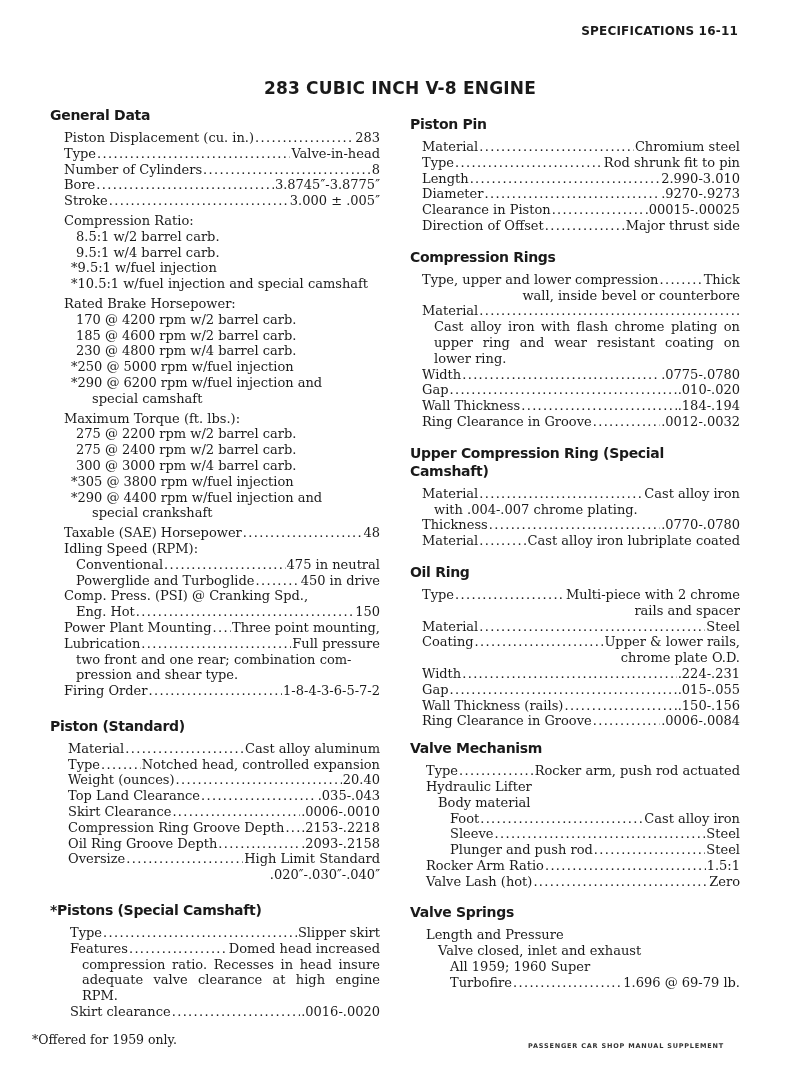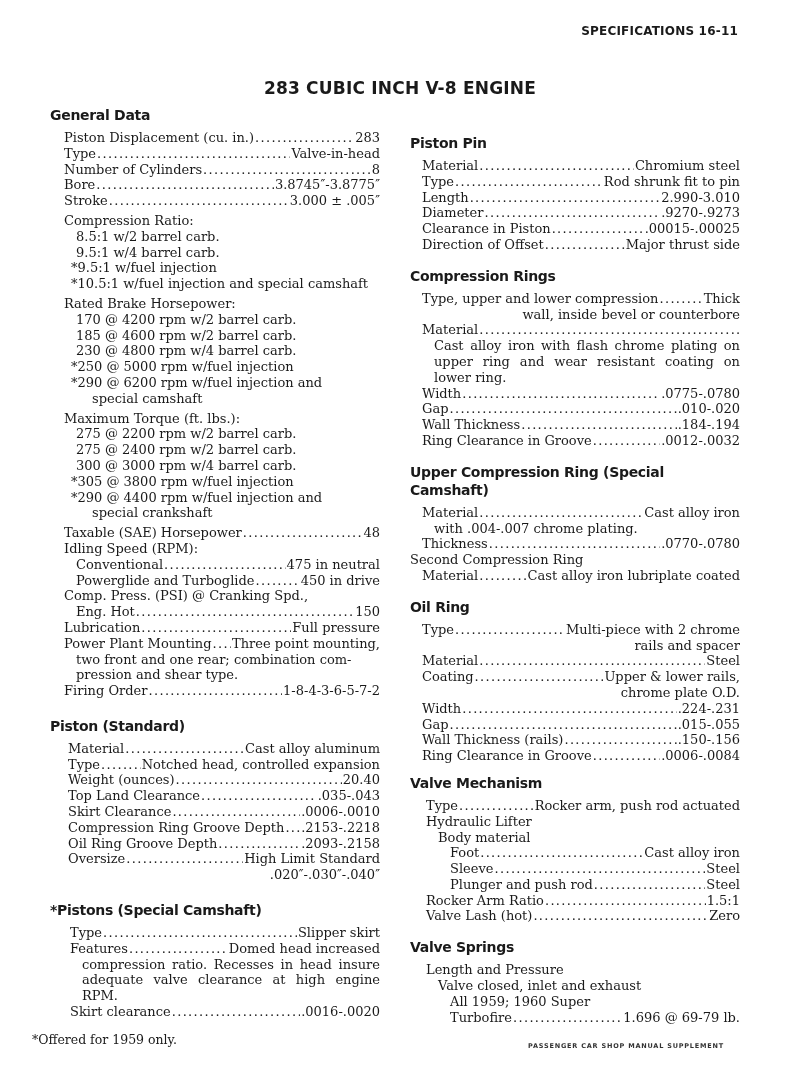--- a/index.html
+++ b/index.html
@@ -1,21 +1,21 @@
 <!DOCTYPE html>
 <html><head>
 <meta charset="utf-8">
 <style>
   html, body { margin: 0; padding: 0; background: #ffffff; }
   body { width: 790px; height: 1085px; position: relative; overflow: hidden; color: #1a1a1a; }
   .page-header { position: absolute; top: 24px; right: 52px; font-family: "DejaVu Sans", sans-serif; font-weight: bold; font-size: 12px; letter-spacing: 0.2px; }
   .page-title { position: absolute; top: 78px; left: 0; width: 790px; text-align: center; font-family: "DejaVu Sans", sans-serif; font-weight: bold; font-size: 17px; letter-spacing: 0.2px; padding-left: 10px; box-sizing: border-box; }
   .col { position: absolute; font-family: "DejaVu Serif", "Liberation Serif", serif; font-size: 13px; line-height: 15.8px; }
   .col-left { left: 50px; top: 106px; width: 330px; }
-  .col-right { left: 410px; top: 134px; width: 330px; }
+  .col-right { left: 410px; top: 115px; width: 330px; }
   .sec-title { font-family: "DejaVu Sans", sans-serif; font-weight: bold; font-size: 14px; letter-spacing: -0.3px; margin: 0 0 6px 0; line-height: 18px; }
   .sec { margin-bottom: 10px; }
   .sec-body { padding-left: 14px; }
   .col-right .sec-body { padding-left: 12px; }
   .row { display: flex; align-items: baseline; white-space: nowrap; }
   .row .lbl { flex: 0 0 auto; text-align: center; }
   .row .dots { flex: 1 1 auto; overflow: hidden; margin: 0 1px; letter-spacing: 2.2px; }
   .row .dots::before { content: ". . . . . . . . . . . . . . . . . . . . . . . . . . . . . . . . . . . . . . . . . . . . . . . . . . . . . . . . . . . . . . . . . . . . . . . . . . . . . . . . . . . . . . . . . . . ."; letter-spacing: -1.4px; }
   .row .val { flex: 0 0 auto; text-align: right; }
   .cont { text-align: right; white-space: nowrap; }
@@ -109,28 +109,28 @@
             <span class="dots"></span>
             <span class="val">450 in drive</span>
           </div>
         <div class="plain">Comp. Press. (PSI) @ Cranking Spd.,</div>
         <div class="row ind1">
             <span class="lbl">Eng. Hot</span>
             <span class="dots"></span>
             <span class="val">150</span>
           </div>
         <div class="row">
+            <span class="lbl">Power Plant Mounting</span>
+            <span class="dots"></span>
+            <span class="val">Three point mounting,</span>
+          </div>
+        <div class="row">
             <span class="lbl">Lubrication</span>
             <span class="dots"></span>
             <span class="val">Full pressure</span>
-          </div>
-        <div class="row">
-            <span class="lbl">Power Plant Mounting</span>
-            <span class="dots"></span>
-            <span class="val">Three point mounting,</span>
           </div>
         <div class="plain ind1">two front and one rear; combination com-</div>
         <div class="plain ind1">pression and shear type.</div>
         <div class="row">
             <span class="lbl">Firing Order</span>
             <span class="dots"></span>
             <span class="val">1-8-4-3-6-5-7-2</span>
           </div>
       </div>
     </div>
@@ -291,21 +291,20 @@
           <span class="lbl">Material</span>
           <span class="dots"></span>
           <span class="val">Cast alloy iron</span>
         </div>
       <div class="plain ind2">with .004-.007 chrome plating.</div>
       <div class="row ind1">
           <span class="lbl">Thickness</span>
           <span class="dots"></span>
           <span class="val">.0770-.0780</span>
         </div>
-      <div class="plain">Second Compression Ring</div>
       <div class="row ind1">
           <span class="lbl">Material</span>
           <span class="dots"></span>
           <span class="val">Cast alloy iron lubriplate coated</span>
         </div>
     </div>
   </div>
 
   <div class="sec" style="margin-top:14px">
     <div class="sec-title">Oil Ring</div>

